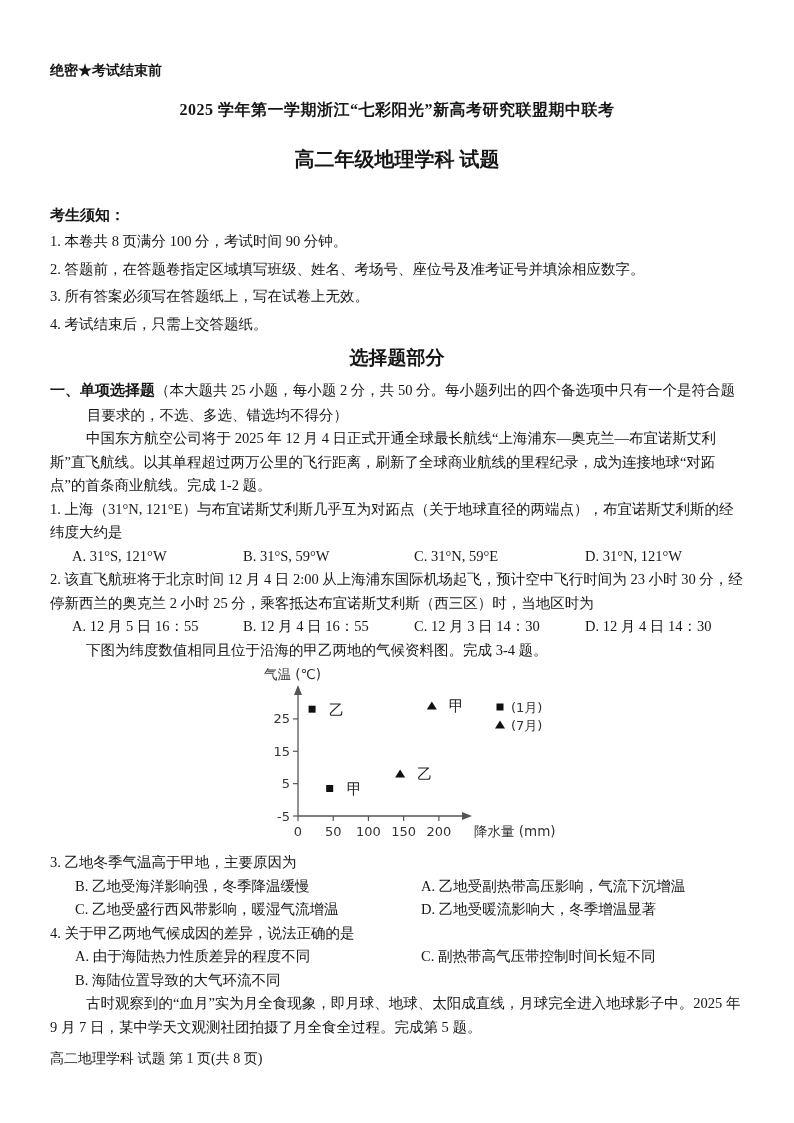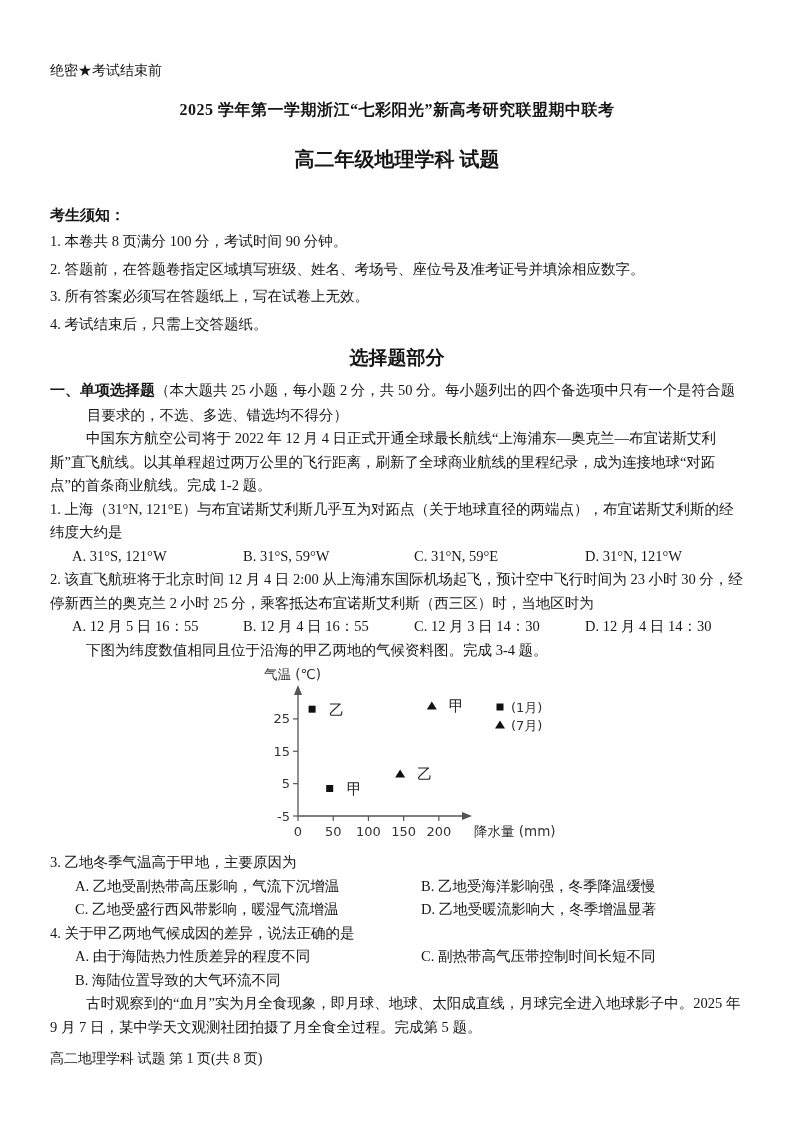--- a/index.html
+++ b/index.html
@@ -1,20 +1,20 @@
 <!DOCTYPE html>
 <html><head>
 <meta charset="utf-8">
 <style>
   html,body{margin:0;padding:0;background:#ffffff;}
   .page{position:relative;width:794px;height:1123px;box-sizing:border-box;
     padding:62px 50px 0 50px;background:#fff;color:#161616;
     font-family:"Liberation Serif","DejaVu Serif",serif;
     font-size:14.5px;line-height:23.5px;overflow:hidden;}
-  .secrecy{font-weight:400;font-size:14px;line-height:18px;}
+  .secrecy{font-weight:700;font-size:14px;line-height:18px;}
   .title1{margin:15px 0 0;text-align:center;font-size:16px;font-weight:700;line-height:30px;letter-spacing:0.5px;}
   .title2{margin:21px 0 12px;text-align:center;font-size:20px;font-weight:700;line-height:27px;}
   .notice{margin-top:30px;}
   .notice-h{font-weight:700;font-size:15px;line-height:25px;}
   .notice-item{line-height:27.5px;}
   .sec-title{margin:6px 0 0;text-align:center;font-size:19px;font-weight:700;line-height:27px;}
   .part{margin-top:7px;padding-left:37px;text-indent:-37px;line-height:24.5px;}
   .part b{font-size:15px;}
   .indent{text-indent:36px;}
   .q{margin:0;}
@@ -40,21 +40,21 @@
     <div class="notice-item">1. 本卷共 8 页满分 100 分，考试时间 90 分钟。</div>
     <div class="notice-item">2. 答题前，在答题卷指定区域填写班级、姓名、考场号、座位号及准考证号并填涂相应数字。</div>
     <div class="notice-item">3. 所有答案必须写在答题纸上，写在试卷上无效。</div>
     <div class="notice-item">4. 考试结束后，只需上交答题纸。</div>
   </div>
 
   <div class="sec-title">选择题部分</div>
 
   <div class="part"><b>一、单项选择题</b><span>（本大题共 25 小题，每小题 2 分，共 50 分。每小题列出的四个备选项中只有一个是符合题目要求的，不选、多选、错选均不得分）</span></div>
 
-  <div class="indent">中国东方航空公司将于 2022 年 12 月 4 日正式开通全球最长航线“上海浦东—奥克兰—布宜诺斯艾利斯”直飞航线。以其单程超过两万公里的飞行距离，刷新了全球商业航线的里程纪录，成为连接地球“对跖点”的首条商业航线。完成 1-2 题。</div>
+  <div class="indent">中国东方航空公司将于 2025 年 12 月 4 日正式开通全球最长航线“上海浦东—奥克兰—布宜诺斯艾利斯”直飞航线。以其单程超过两万公里的飞行距离，刷新了全球商业航线的里程纪录，成为连接地球“对跖点”的首条商业航线。完成 1-2 题。</div>
 
   <div class="q">
     <div>1. 上海（31°N, 121°E）与布宜诺斯艾利斯几乎互为对跖点（关于地球直径的两端点），布宜诺斯艾利斯的经纬度大约是</div>
     <div class="opt-row">
       <span>A. 31°S, 121°W</span>
       <span>B. 31°S, 59°W</span>
       <span>C. 31°N, 59°E</span>
       <span>D. 31°N, 121°W</span>
     </div>
   </div>
@@ -108,22 +108,22 @@
         <rect x="266.5" y="40.5" width="7" height="7" fill="#111111"></rect>
         <text x="281" y="49" font-size="13" fill="#333">(1月)</text>
         <polygon points="270,57.5 265,65.5 275,65.5" fill="#111111"></polygon>
         <text x="281" y="67" font-size="13" fill="#333">(7月)</text>
       </svg>
   </div>
 
   <div class="q">
     <div>3. 乙地冬季气温高于甲地，主要原因为</div>
     <div class="opt-grid">
+      <span>B. 乙地受海洋影响强，冬季降温缓慢</span>
       <span>A. 乙地受副热带高压影响，气流下沉增温</span>
-      <span>B. 乙地受海洋影响强，冬季降温缓慢</span>
       <span>C. 乙地受盛行西风带影响，暖湿气流增温</span>
       <span>D. 乙地受暖流影响大，冬季增温显著</span>
     </div>
   </div>
 
   <div class="q">
     <div>4. 关于甲乙两地气候成因的差异，说法正确的是</div>
     <div class="opt-grid">
       <span>A. 由于海陆热力性质差异的程度不同</span>
       <span>C. 副热带高气压带控制时间长短不同</span>

